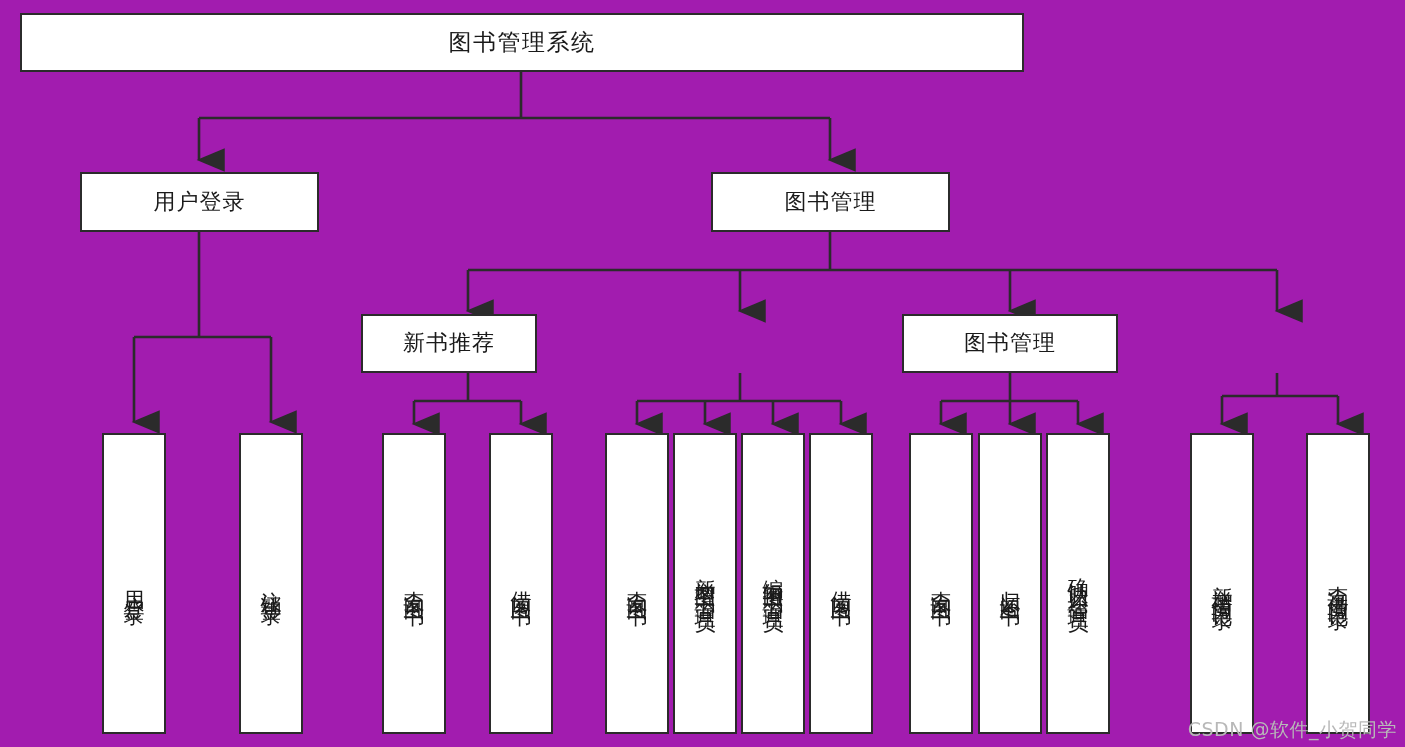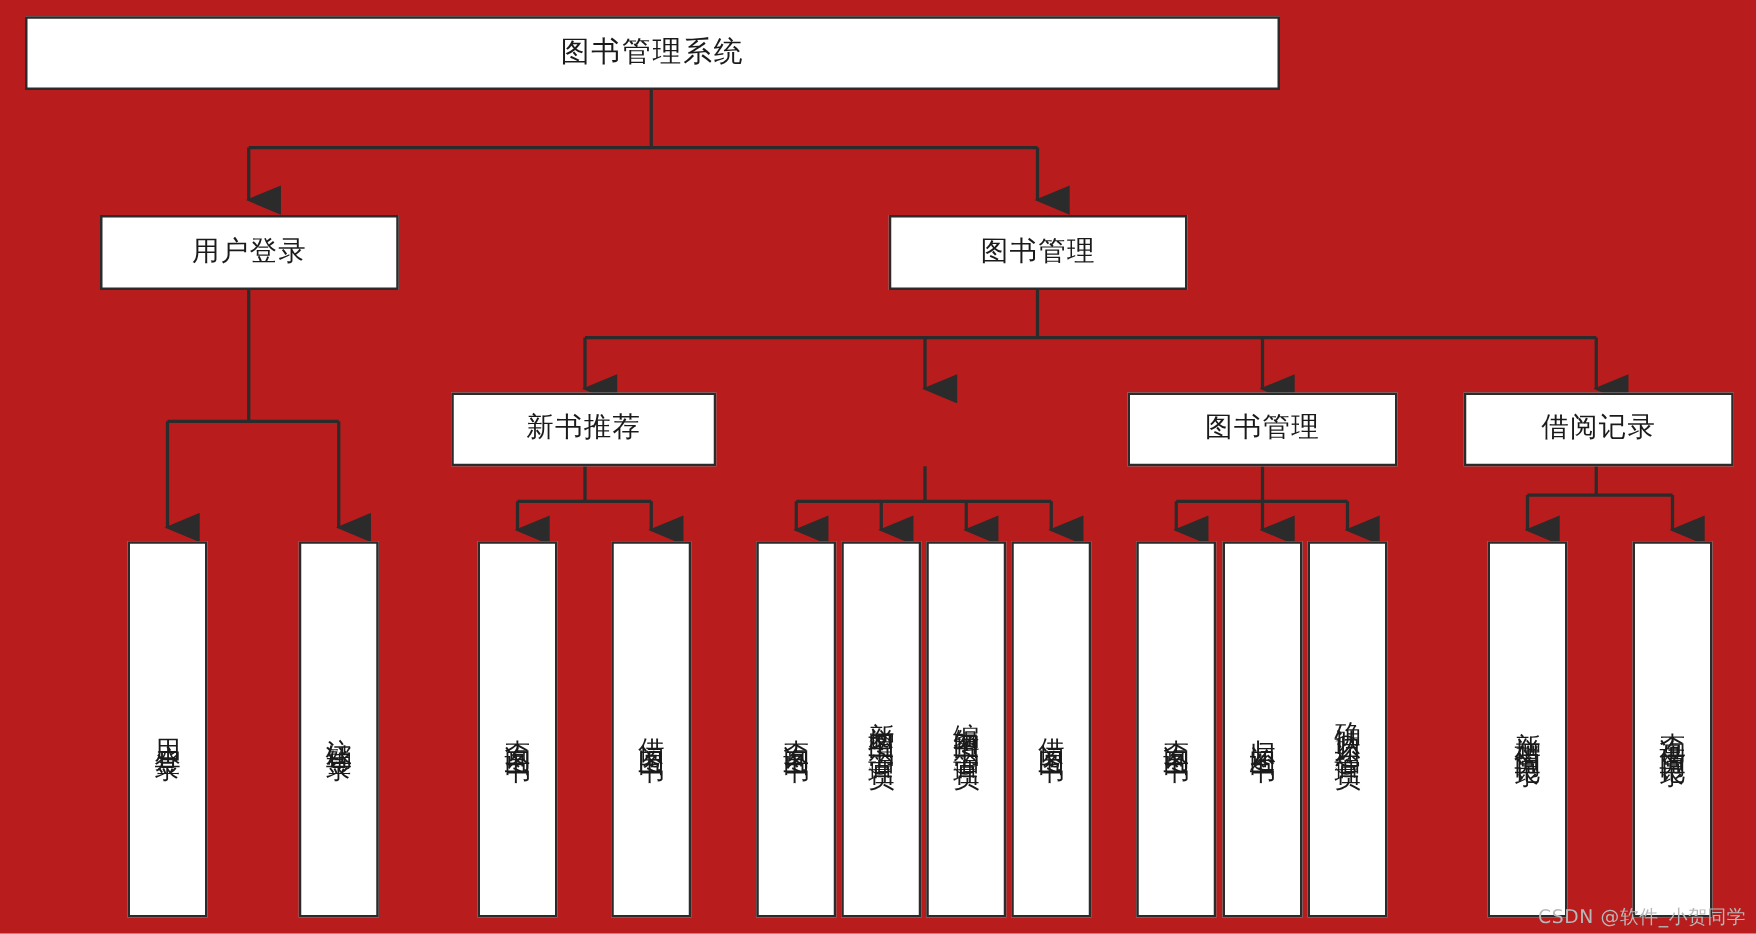--- a/index.html
+++ b/index.html
@@ -7,21 +7,21 @@
     padding: 0;
     background: #ffffff;
   }
   body {
     font-family: "DejaVu Sans", "Liberation Sans", sans-serif;
   }
   #canvas {
     position: relative;
     width: 1405px;
     height: 747px;
-    background: #b91c1c;
+    background: #a21caf;
     overflow: hidden;
     text-decoration: underline;
   }
   #edges {
     position: absolute;
     left: 0;
     top: 0;
     width: 1405px;
     height: 747px;
   }
@@ -59,21 +59,21 @@
     writing-mode: vertical-rl;
     text-orientation: upright;
     letter-spacing: 5px;
     white-space: nowrap;
     display: block;
   }
   .watermark {
     position: absolute;
     right: 8px;
     bottom: 4px;
-    font-size: 15px;
+    font-size: 19px;
     color: #b8b8b8;
     letter-spacing: 0.5px;
     white-space: nowrap;
     font-family: "DejaVu Sans", "Liberation Sans", sans-serif;
   }
 </style>
 </head>
 <body>
 
 <div id="canvas">
@@ -129,23 +129,22 @@
       <path d="M 1222 396 L 1222 424" marker-end="url(#arrow)"></path>
       <path d="M 1338 396 L 1338 424" marker-end="url(#arrow)"></path>
     </g>
   </svg>
 
   <div class="node node-h node-root" style="left:20px; top:13px; width:1004px; height:59px;">图书管理系统</div>
 
   <div class="node node-h" style="left:80px; top:172px; width:239px; height:60px;">用户登录</div>
   <div class="node node-h" style="left:711px; top:172px; width:239px; height:60px;">图书管理</div>
 
-  <div class="node node-h" style="left:361px; top:314px; width:212px; height:59px;text-align:right;">新书推荐</div>
+  <div class="node node-h" style="left:361px; top:314px; width:176px; height:59px;text-align:right;">新书推荐</div>
   <div class="node node-h" style="left:902px; top:314px; width:216px; height:59px;">图书管理</div>
-  <div class="node node-h" style="left:1171px; top:314px; width:216px; height:59px;">借阅记录</div>
 
   <div class="node node-v" style="left:102px; top:433px; width:64px; height:301px;">
     <span class="vtext">用户登录</span>
   </div>
   <div class="node node-v" style="left:239px; top:433px; width:64px; height:301px;">
     <span class="vtext">注销登录</span>
   </div>
 
   <div class="node node-v" style="left:382px; top:433px; width:64px; height:301px;">
     <span class="vtext">查询图书</span>

